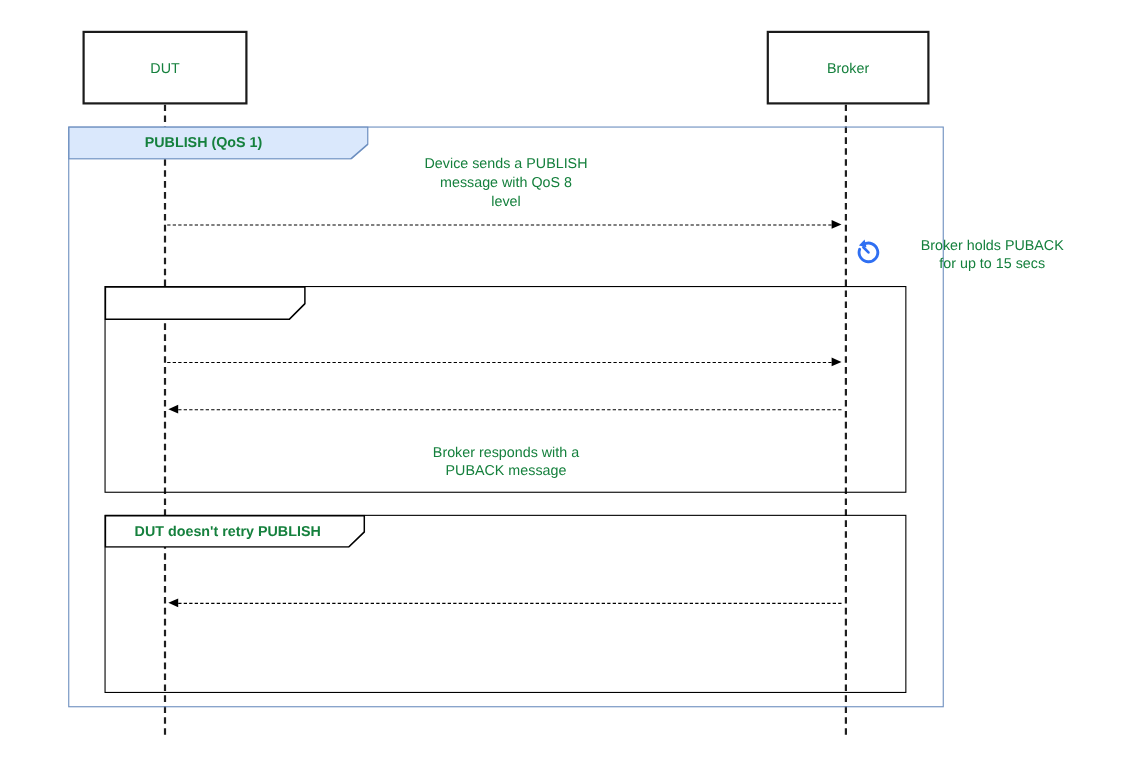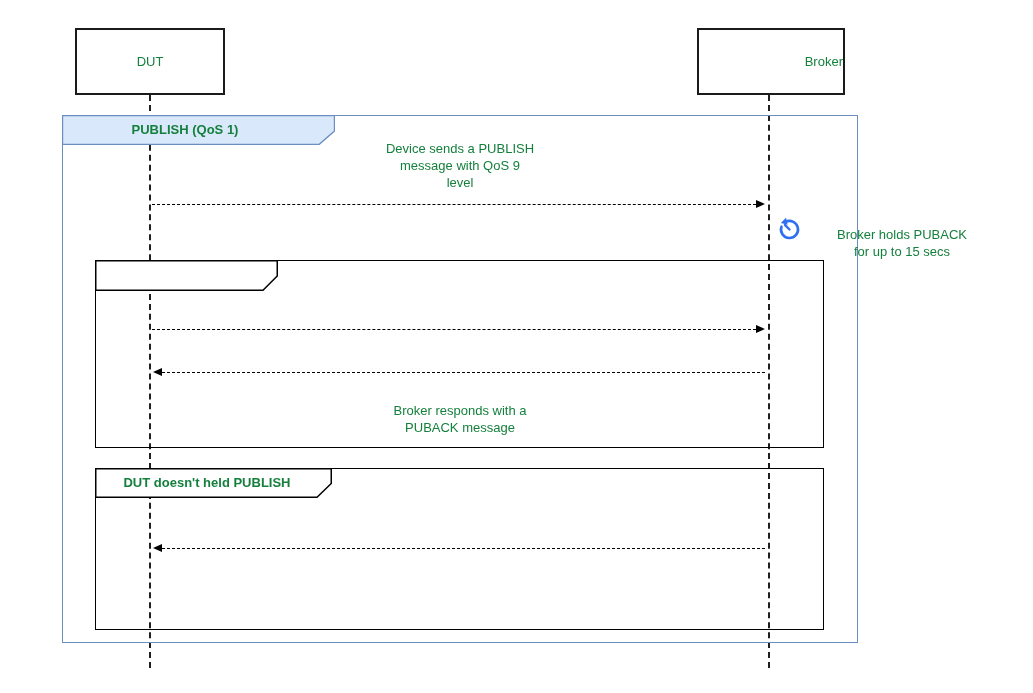--- a/index.html
+++ b/index.html
@@ -50,45 +50,45 @@
 <body>
 
 <div class="canvas">
 
   <div class="lifeline" style="left:149px; top:95px; height:573px;"></div>
   <div class="lifeline" style="left:768px; top:95px; height:573px;"></div>
 
   <div class="actor" style="left:75px; top:28px; width:150px; height:67px;">
     <span>DUT</span>
   </div>
-  <div class="actor" style="left:697px; top:28px; width:148px; height:67px;justify-content:flex-end;">
+  <div class="actor" style="left:697px; top:28px; width:148px; height:67px;">
     <span>Broker</span>
   </div>
 
   <div class="frame-outer" style="left:62px; top:115px; width:796px; height:528px;"></div>
 
   <svg class="pent" style="left:62px; top:115px;" width="273" height="30" viewBox="0 0 273 30">
     <polygon points="0.5,0.5 272.5,0.5 272.5,16 257,29.5 0.5,29.5" fill="#dae8fc" stroke="#6c8ebf" stroke-width="1.4"></polygon>
   </svg>
   <div class="pent-text" style="left:56px; top:115px; width:258px; height:30px;">PUBLISH (QoS 1)</div>
 
   <div class="msg" style="left:335px; top:140px; width:250px;">Device sends a PUBLISH
-message with QoS 9
+message with QoS 8
 level</div>
 
   <div class="arrow" style="left:152px; top:204px; width:604px;">
     <span class="ah ah-right"></span>
   </div>
 
   <svg class="note-icon" style="left:777px; top:215px;" width="25" height="27" viewBox="0 0 25 26">
     <path d="M 8.25 6.6 A 8.5 8.5 0 1 1 4.5 11.1" fill="none" stroke="#2f6ff2" stroke-width="2.6" stroke-linecap="round"></path>
     <path d="M 12.5 14 L 7.9 9.3" fill="none" stroke="#2f6ff2" stroke-width="2.4" stroke-linecap="round"></path>
     <polygon points="9,2.3 3.8,7.6 10.7,9.2" fill="#2f6ff2"></polygon>
   </svg>
-  <div class="msg" style="left:812px; top:226px; width:180px;">Broker holds PUBACK
+  <div class="msg" style="left:812px; top:214px; width:180px;">Broker holds PUBACK
 for up to 15 secs</div>
 
   <div class="frame-inner" style="left:95px; top:260px; width:729px; height:188px;"></div>
   <svg class="pent" style="left:95px; top:260px;" width="183" height="31" viewBox="0 0 183 31">
     <polygon points="0.75,0.75 182.25,0.75 182.25,16 168,30.25 0.75,30.25" fill="#ffffff" stroke="#000000" stroke-width="1.5"></polygon>
   </svg>
 
 
   <div class="arrow" style="left:152px; top:329px; width:604px;">
     <span class="ah ah-right"></span>
@@ -98,20 +98,20 @@
     <span class="ah ah-left"></span>
   </div>
 
   <div class="msg" style="left:335px; top:402px; width:250px;">Broker responds with a
 PUBACK message</div>
 
   <div class="frame-inner" style="left:95px; top:468px; width:729px; height:162px;"></div>
   <svg class="pent" style="left:95px; top:468px;" width="237" height="30" viewBox="0 0 237 30">
     <polygon points="0.75,0.75 236.25,0.75 236.25,15.5 222,29.25 0.75,29.25" fill="#ffffff" stroke="#000000" stroke-width="1.5"></polygon>
   </svg>
-  <div class="pent-text" style="left:95px; top:468px; width:224px; height:30px;">DUT doesn't held PUBLISH</div>
+  <div class="pent-text" style="left:95px; top:468px; width:224px; height:30px;">DUT doesn't retry PUBLISH</div>
 
   <div class="arrow" style="left:162px; top:548px; width:603px;">
     <span class="ah ah-left"></span>
   </div>
 
 
 </div>
 
 </body></html>

